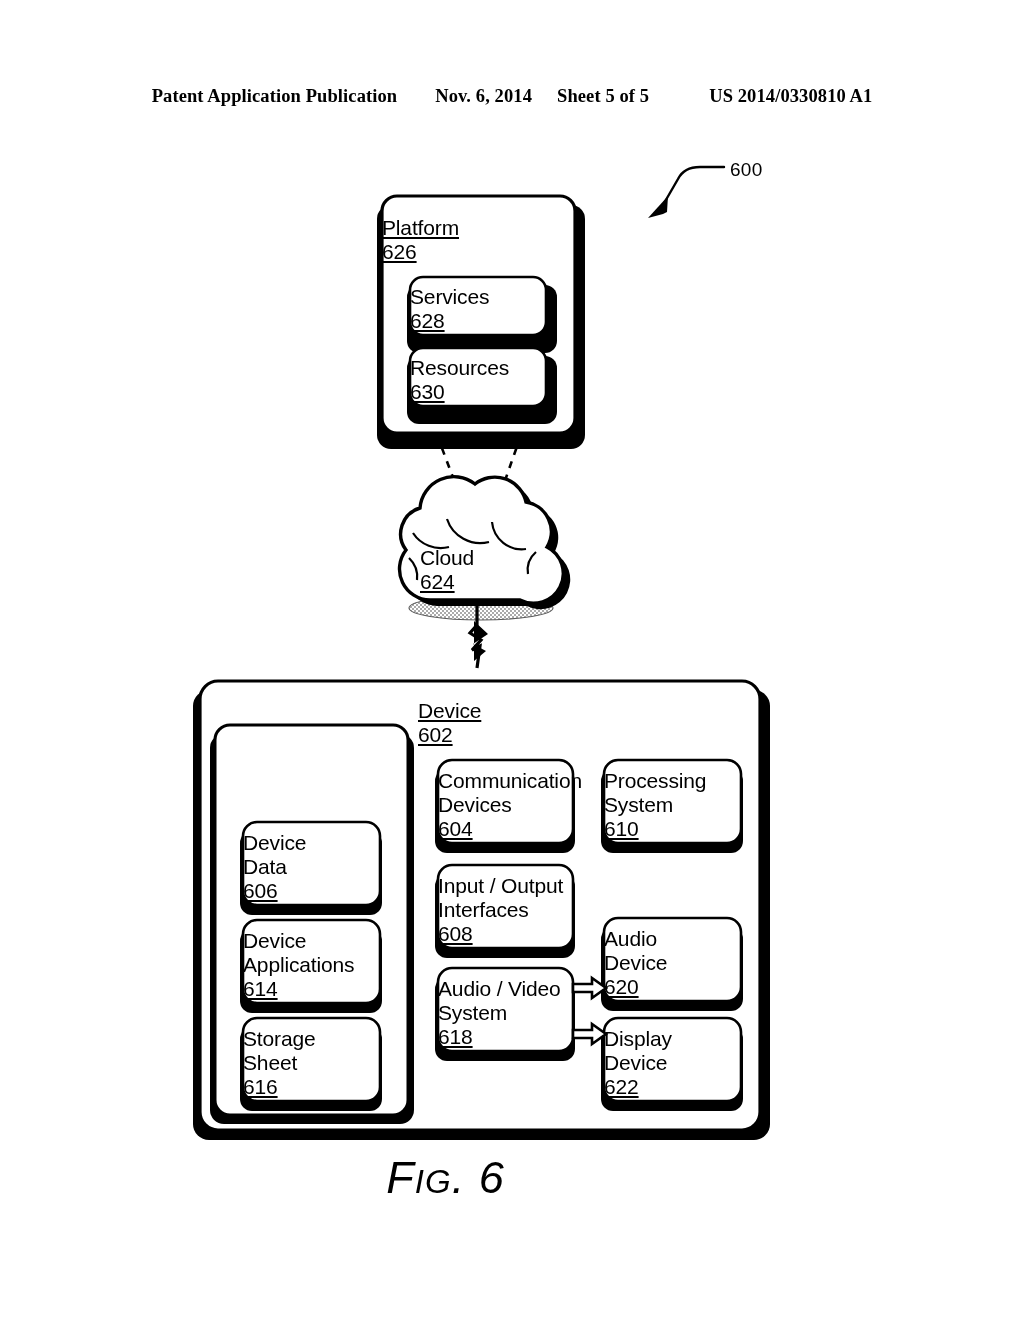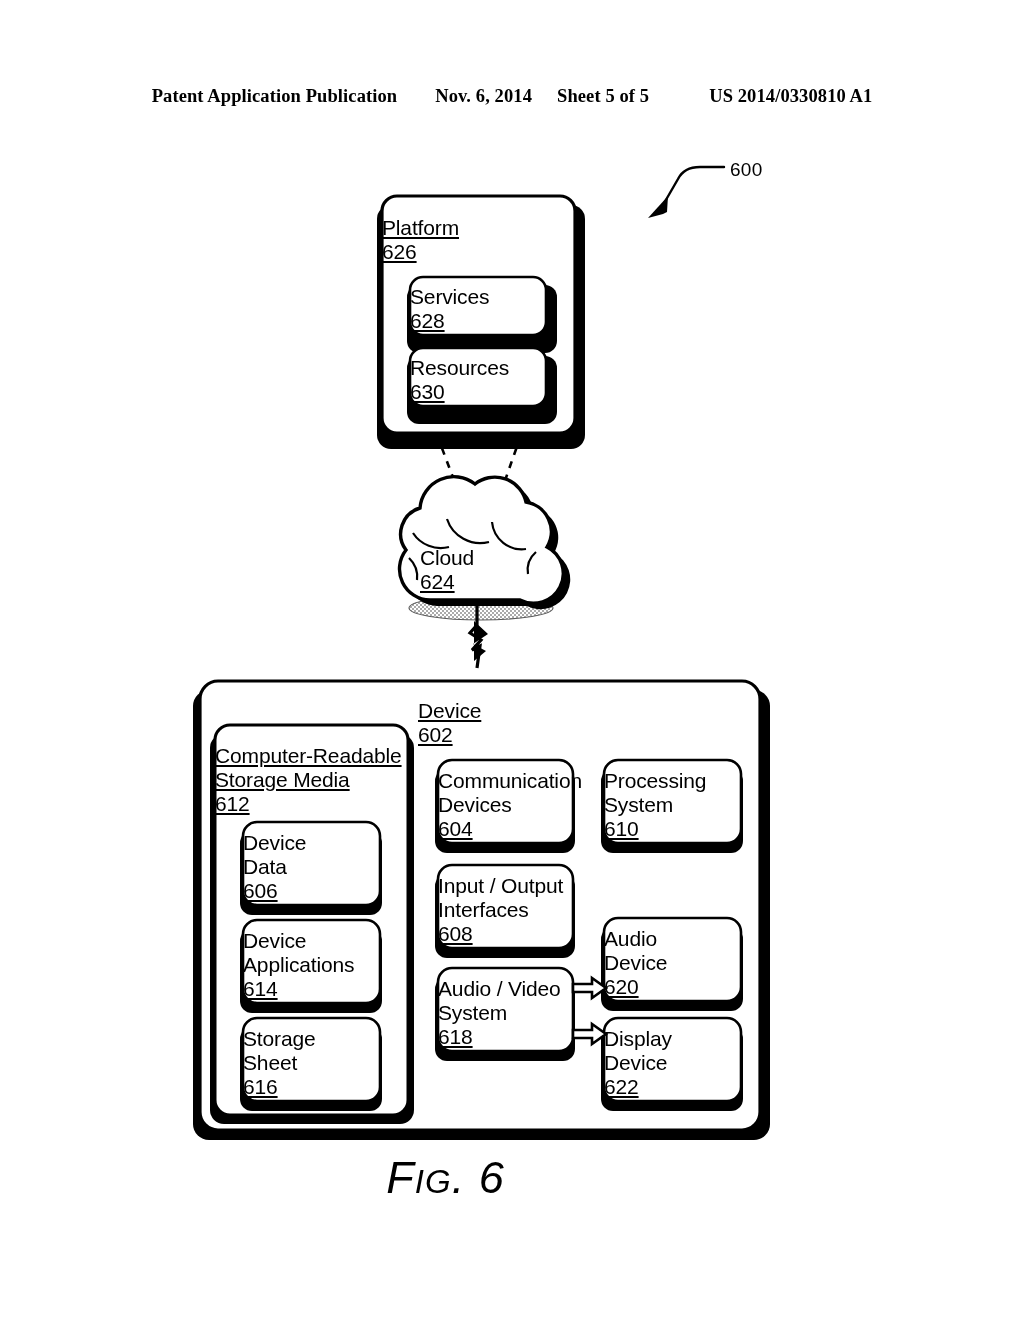--- a/index.html
+++ b/index.html
@@ -253,25 +253,20 @@
   <div class="lbl" style="left:420px; top:546px; width:122px;">
     <span class="ln">Cloud</span>
     <span class="ref">624</span>
   </div>
 
   <div class="lbl" style="left:418px; top:699px; width:120px;">
     <span class="u">Device</span>
     <span class="ref">602</span>
   </div>
 
-  <div class="lbl" style="left:215px; top:744px; width:193px;">
-    <span class="u ln">Computer-Readable</span>
-    <span class="u ln">Storage Media</span>
-    <span class="ref">612</span>
-  </div>
 
   <div class="lbl" style="left:243px; top:831px; width:137px;">
     <span class="ln">Device</span>
     <span class="ln">Data</span>
     <span class="ref">606</span>
   </div>
 
   <div class="lbl" style="left:243px; top:929px; width:137px;">
     <span class="ln">Device</span>
     <span class="ln">Applications</span>

